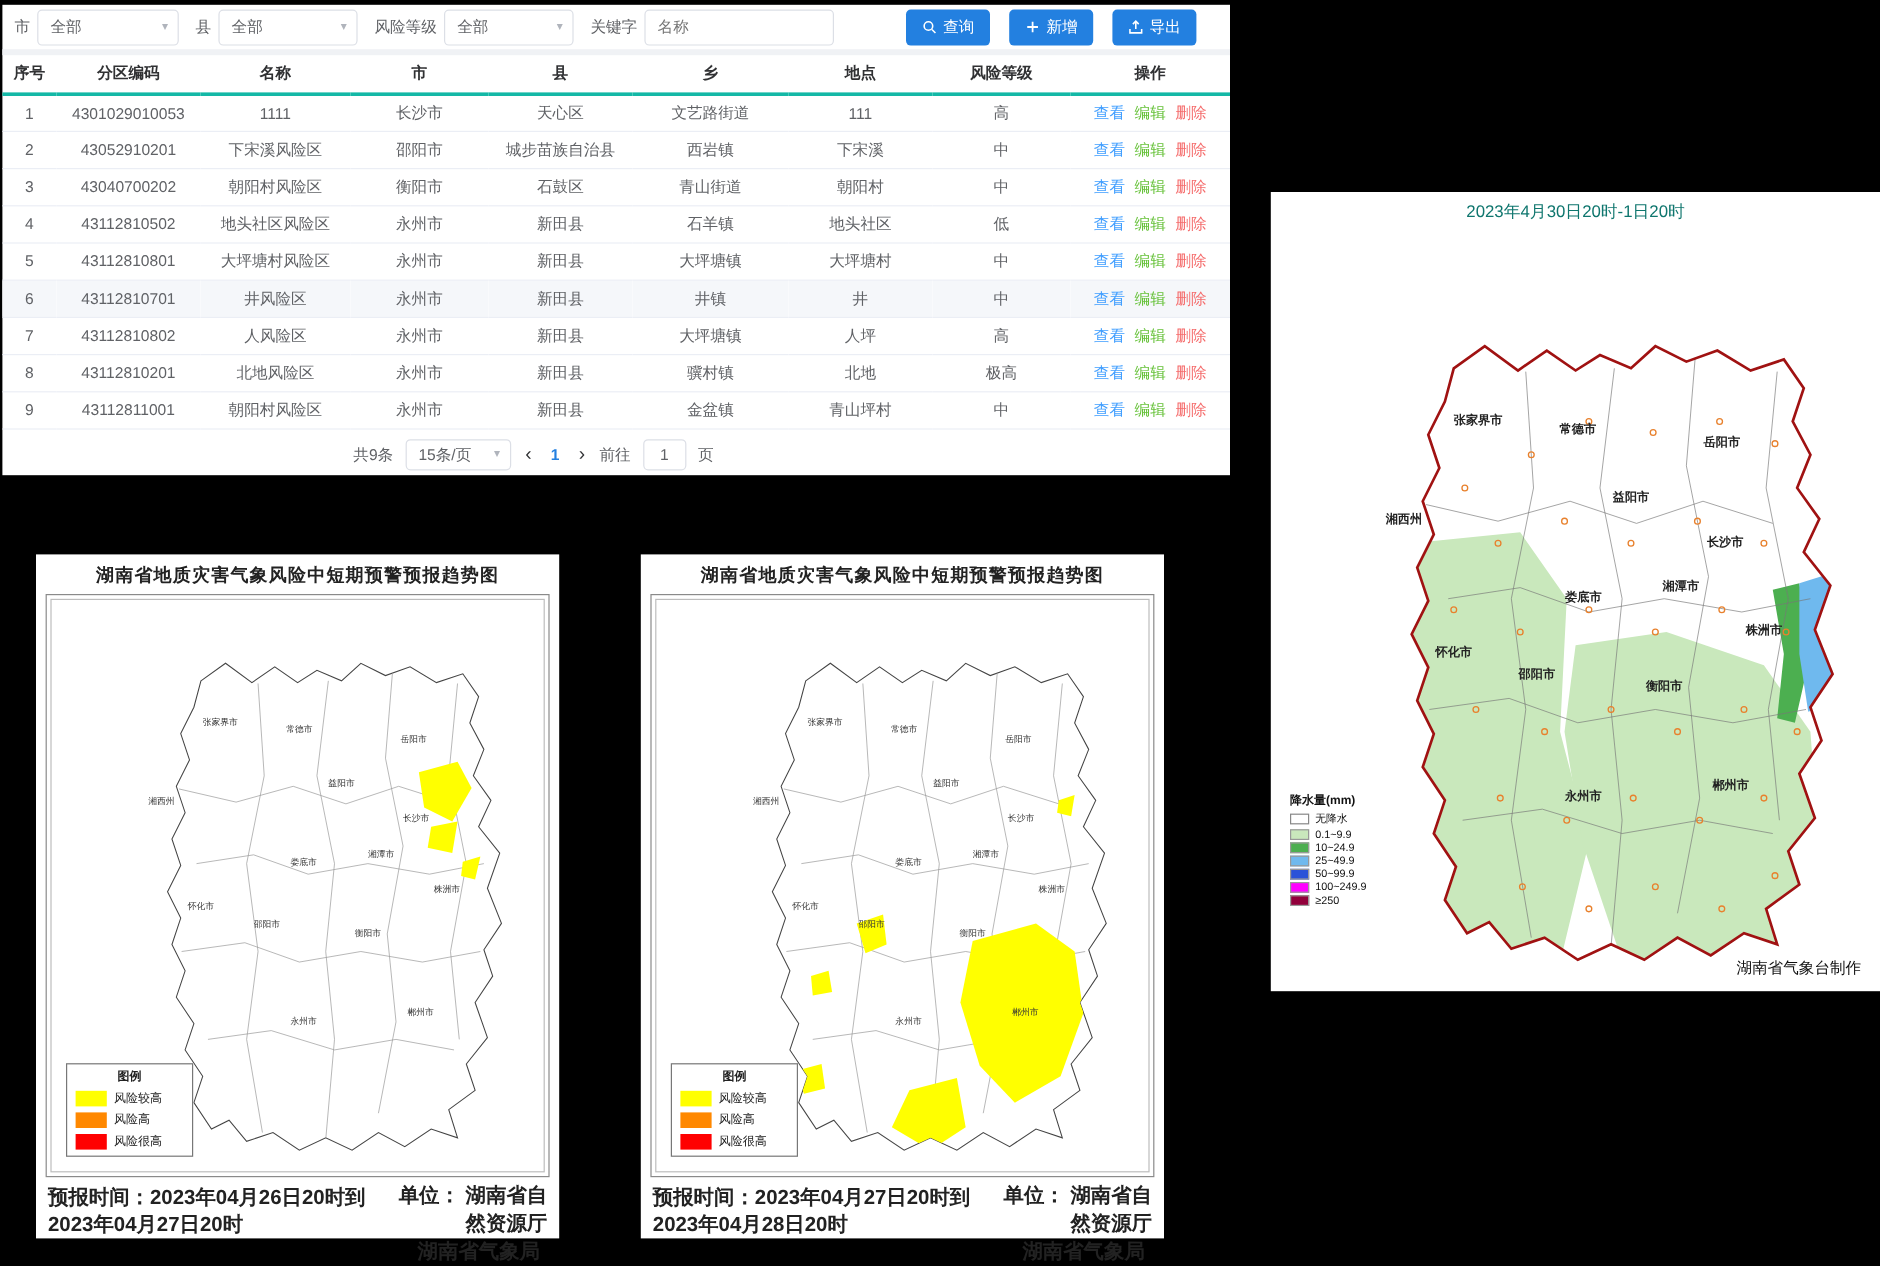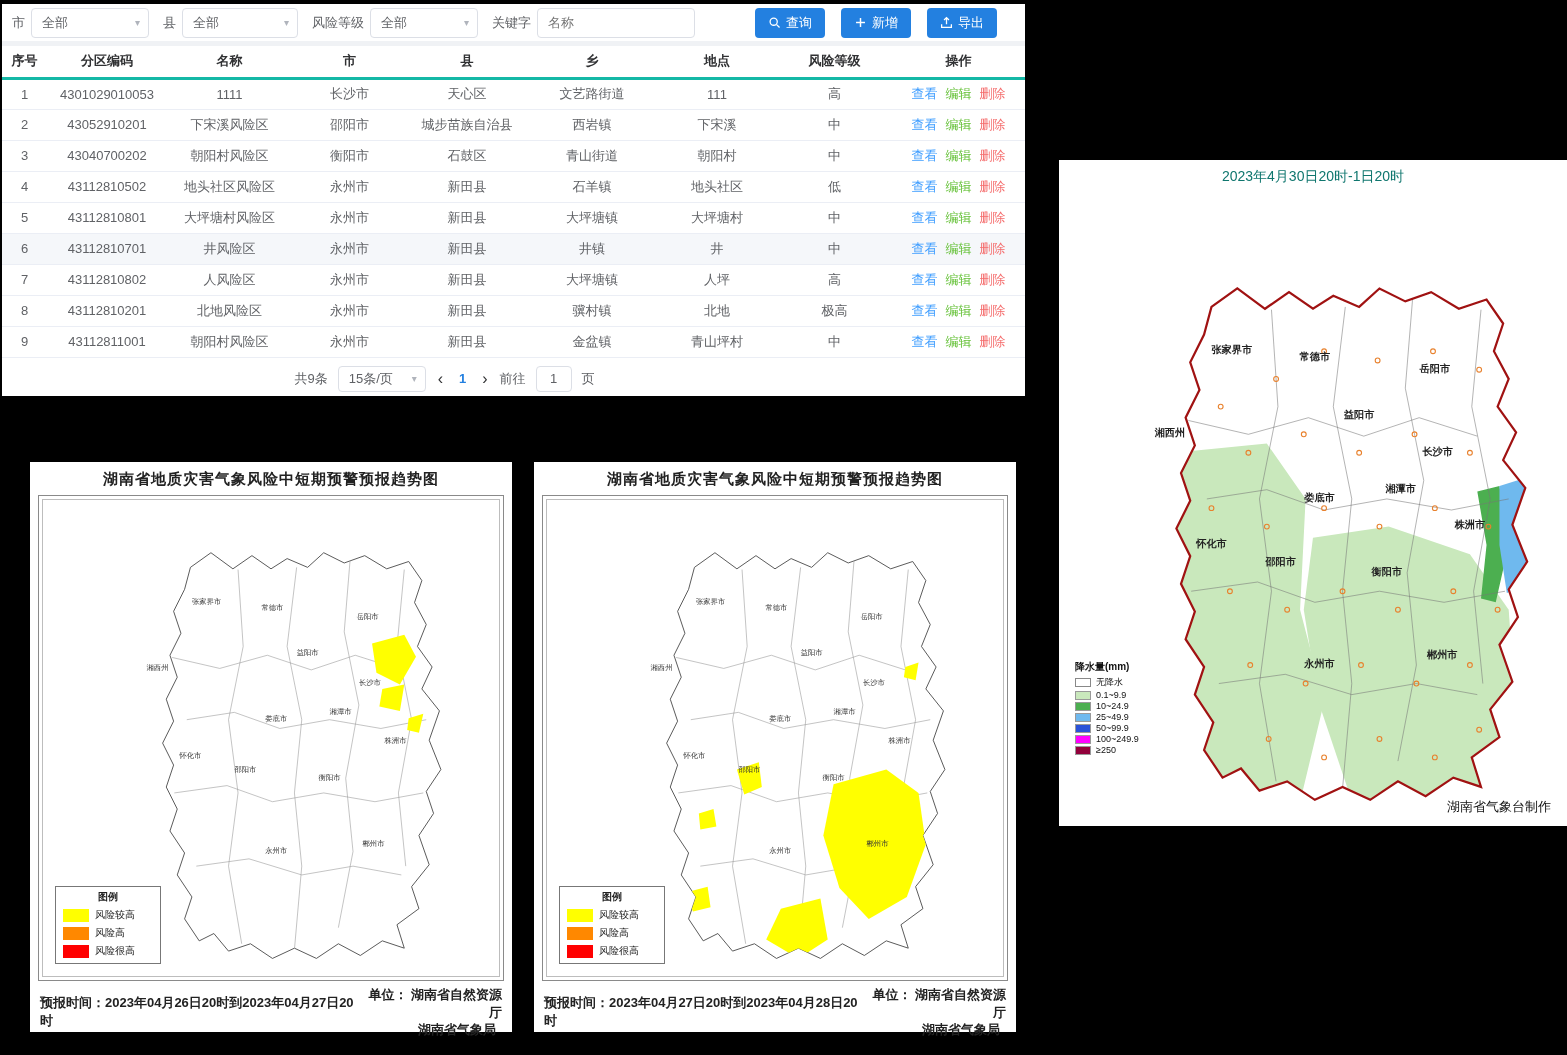--- a/index.html
+++ b/index.html
@@ -28,33 +28,33 @@
   .ops a{margin:0 4px;cursor:pointer;text-decoration:none;}
   .op-view{color:#409eff;}.op-edit{color:#67c23a;}.op-del{color:#f56c6c;}
 
   .pager{display:flex;align-items:center;gap:10px;justify-content:center;padding:8px 138px 0 0;font-size:13px;color:#606266;}
   .pg-size{min-width:88px;height:26px;}
   .pg-btn{color:#303133;cursor:pointer;font-size:16px;line-height:1;padding:0 2px;}
   .pg-num{color:#2380e0;font-weight:700;padding:0 4px;cursor:pointer;}
   .pg-goto{width:36px;height:26px;border:1px solid #dcdfe6;border-radius:4px;text-align:center;font-size:13px;color:#606266;outline:none;font-family:inherit;}
 
   
-  .trend-card{width:482px;height:570px;padding:4px 8px 4px 8px;}
+  .trend-card{width:436px;height:570px;padding:4px 8px 4px 8px;}
   .trend-card-1{left:30px;top:462px;}
   .trend-card-2{left:534px;top:462px;}
   .trend-title{text-align:center;font-weight:700;font-size:15px;color:#222;margin:4px 0 6px;letter-spacing:1px;}
   .map-frame{border:1px solid #8a8a8a;padding:3px;height:486px;}
   .map-inner{border:1px solid #bdbdbd;height:100%;position:relative;background:#fff;}
   .trend-svg,.rain-svg{width:100%;height:100%;display:block;}
   .trend-svg text{font-size:10px;fill:#333;}
   .trend-legend{position:absolute;left:12px;bottom:12px;width:106px;background:#fff;border:1px solid #777;font-size:10px;color:#222;padding:2px 0 3px;}
   .trend-legend .lg-title{text-align:center;font-weight:700;padding:1px 0 2px;}
   .trend-legend .lg-row{display:flex;align-items:center;gap:6px;padding:2px 7px;}
   .trend-legend .lg-swatch{width:26px;height:13px;display:inline-block;flex:none;}
-  .trend-footer{display:flex;justify-content:space-between;font-size:13px;font-weight:700;color:#222;margin-top:5px;padding:0 2px;align-items:center;}
+  .trend-footer{display:flex;justify-content:space-between;font-size:17px;font-weight:700;color:#222;margin-top:5px;padding:0 2px;}
   .ft-right{text-align:right;line-height:1.35;}
   .ft-right .l2{margin-right:6px;}
 
   
   .rain-card{left:1059px;top:160px;width:508px;height:666px;}
   .rain-title{text-align:center;font-weight:700;font-size:16px;color:#111;margin-top:14px;letter-spacing:1px;}
   .rain-subtitle{text-align:center;font-size:14px;color:#0f766e;margin-top:8px;}
   .rain-map-wrap{position:absolute;left:4px;right:4px;top:62px;bottom:4px;}
   .rain-svg text{font-size:11px;fill:#222;font-weight:700;}
   .rain-legend{position:absolute;left:8px;bottom:64px;font-size:9px;color:#111;background:rgba(255,255,255,.85);padding:2px 4px;}

